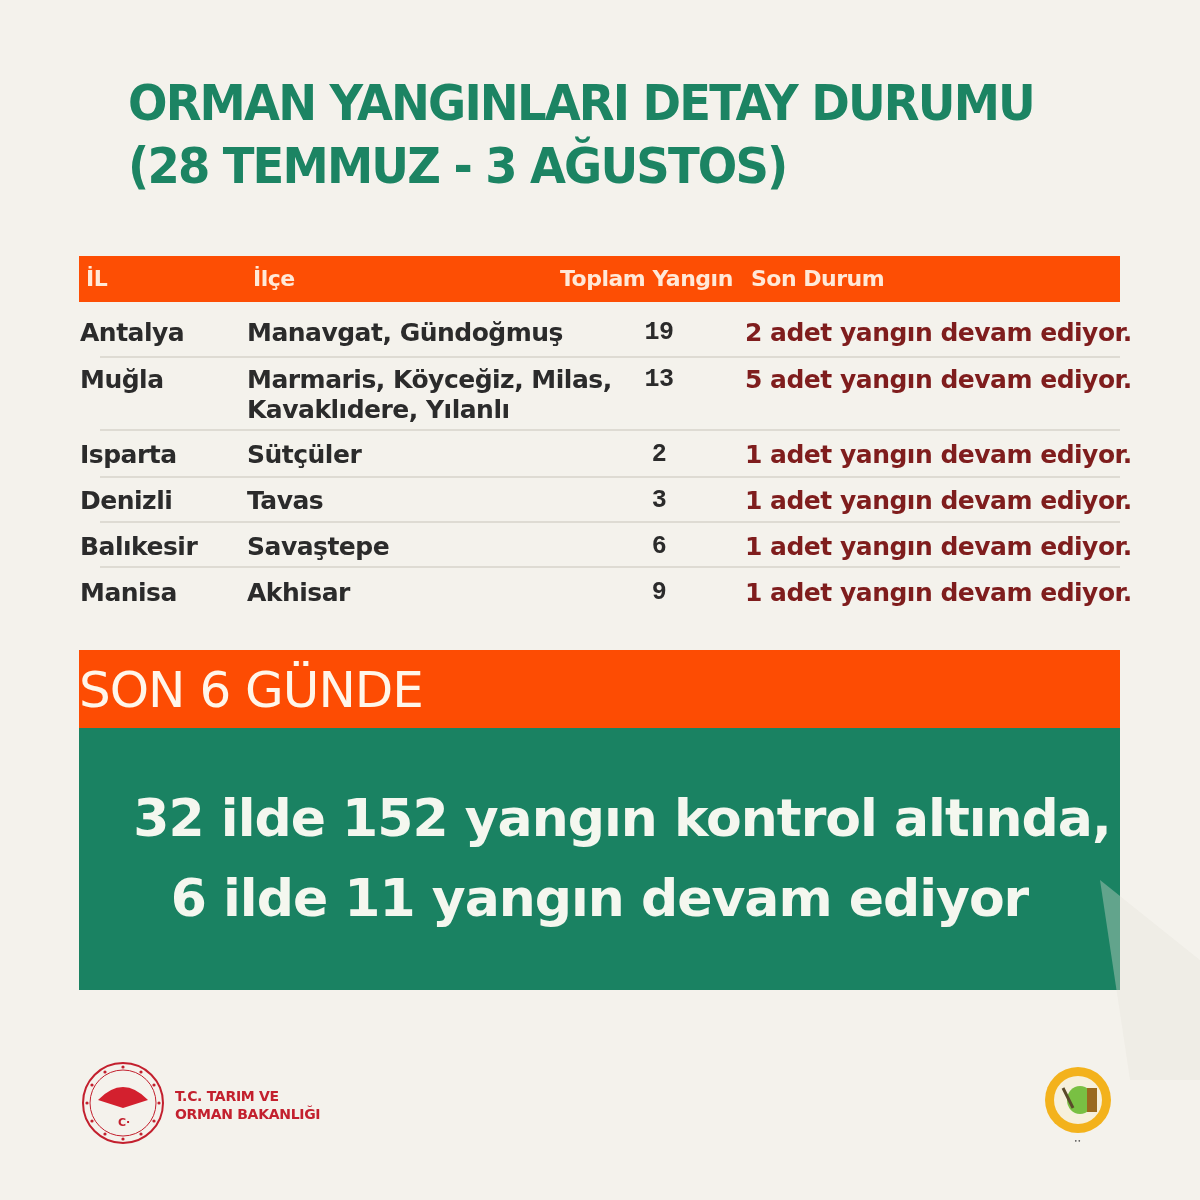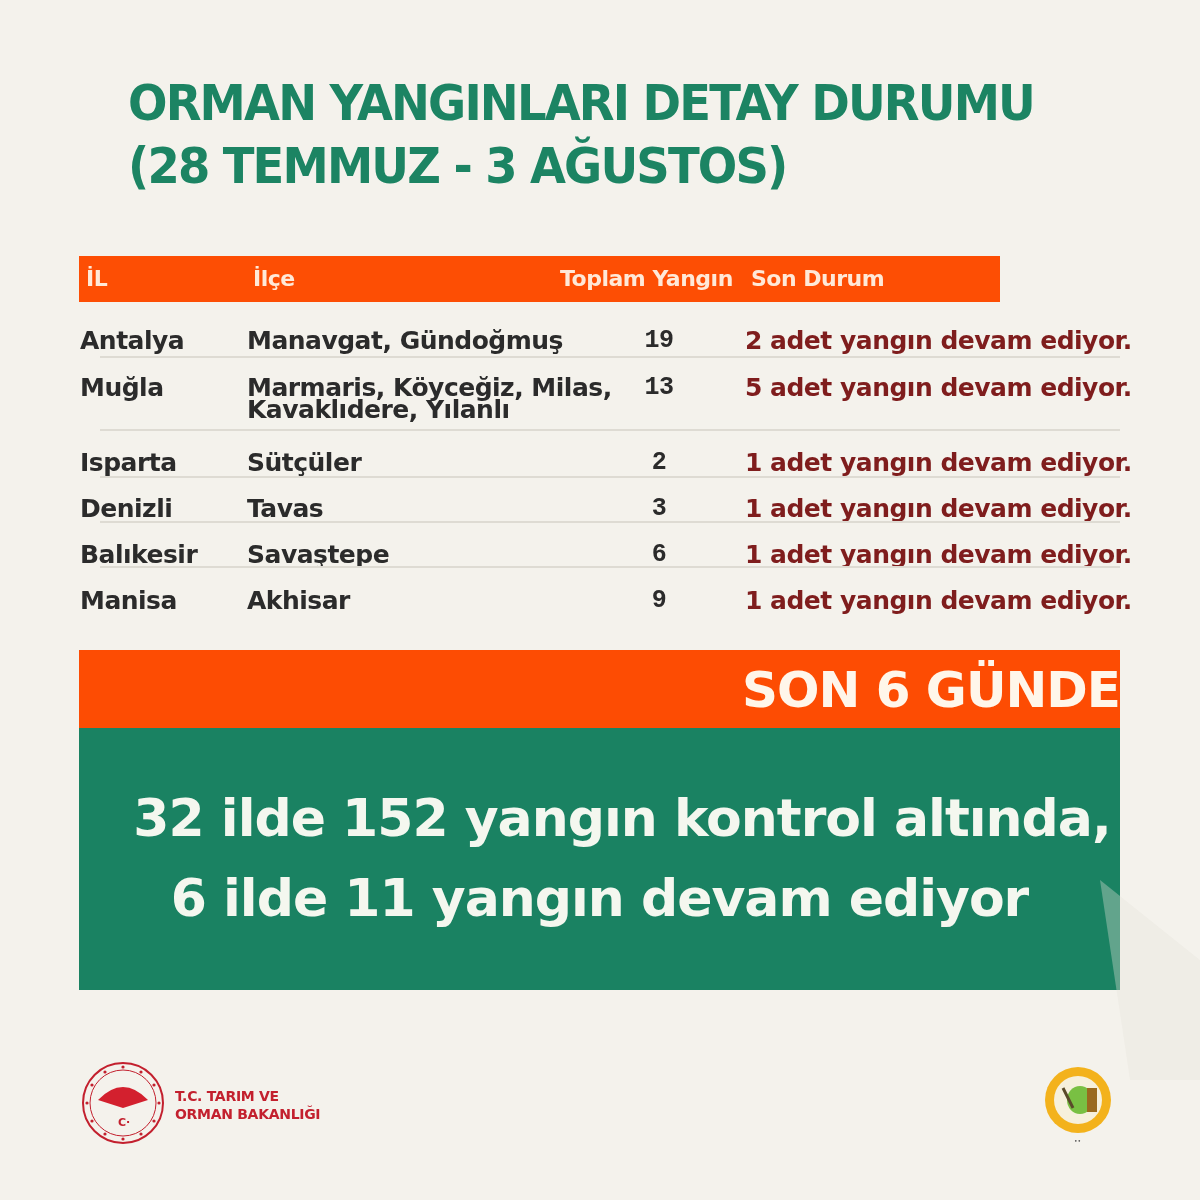--- a/index.html
+++ b/index.html
@@ -11,38 +11,38 @@
   }
   .title {
     position:absolute; left:80px; top:72px;
     color:#1c8463; font-weight:bold;
     font-size:50px; line-height:63px; letter-spacing:-2px;
     font-family:"DejaVu Sans", sans-serif;
     margin-left:48px;
   }
   .title div { white-space:nowrap; transform:scaleX(0.93); transform-origin:left; }
   .thead {
-    position:absolute; left:79px; top:256px; width:921px; height:46px;
+    position:absolute; left:79px; top:256px; width:1041px; height:46px;
     background:#fd4e04; color:#ffe9d8; font-weight:bold; font-size:22px;
   }
   .thead span { position:absolute; top:10px; white-space:nowrap; letter-spacing:-0.5px; }
   .row {
     position:absolute; left:79px; width:1041px;
     font-size:25px; font-weight:bold; color:#2b2b2b; letter-spacing:-0.5px;
   }
-  .row .c { position:absolute; top:8px; white-space:nowrap; line-height:29px; }
+  .row .c { position:absolute; top:0; white-space:nowrap; line-height:29px; }
   .row .il { left:1px; }
   .row .ilce { left:168px; }
   .row .tot { left:560px; width:40px; text-align:center;font-family:Liberation Mono, monospace; }
   .row .dur { left:666px; color:#7f1d1d;text-align:right; }
   .sep { position:absolute; left:100px; width:1020px; height:2px; background:#dedbd3; }
   .orange-banner {
     position:absolute; left:79px; top:650px; width:1041px; height:78px;
-    background:#fd4c03; color:#fff6ea; font-weight:bold; font-size:50px;
-    text-align:right; line-height:80px; letter-spacing:-1px;
+    background:#fd4c03; color:#fff6ea; font-weight:normal; font-size:50px;
+    text-align:left; line-height:80px; letter-spacing:-1px;
   }
   .green-box {
     position:absolute; left:79px; top:728px; width:1041px; height:262px;
     background:#1a8262; color:#f4f7ef; font-weight:bold;
     font-size:52px; text-align:center; letter-spacing:-1px;
   }
   .green-box .l1 { position:absolute; left:0; right:0; top:55px; line-height:70px;padding-left:45px; }
   .green-box .l2 { position:absolute; left:0; right:0; top:135px; line-height:70px; }
   .footer-left { position:absolute; left:80px; top:1060px; width:300px; height:80px; }
   .footer-left svg { position:absolute; left:0; top:0; }

